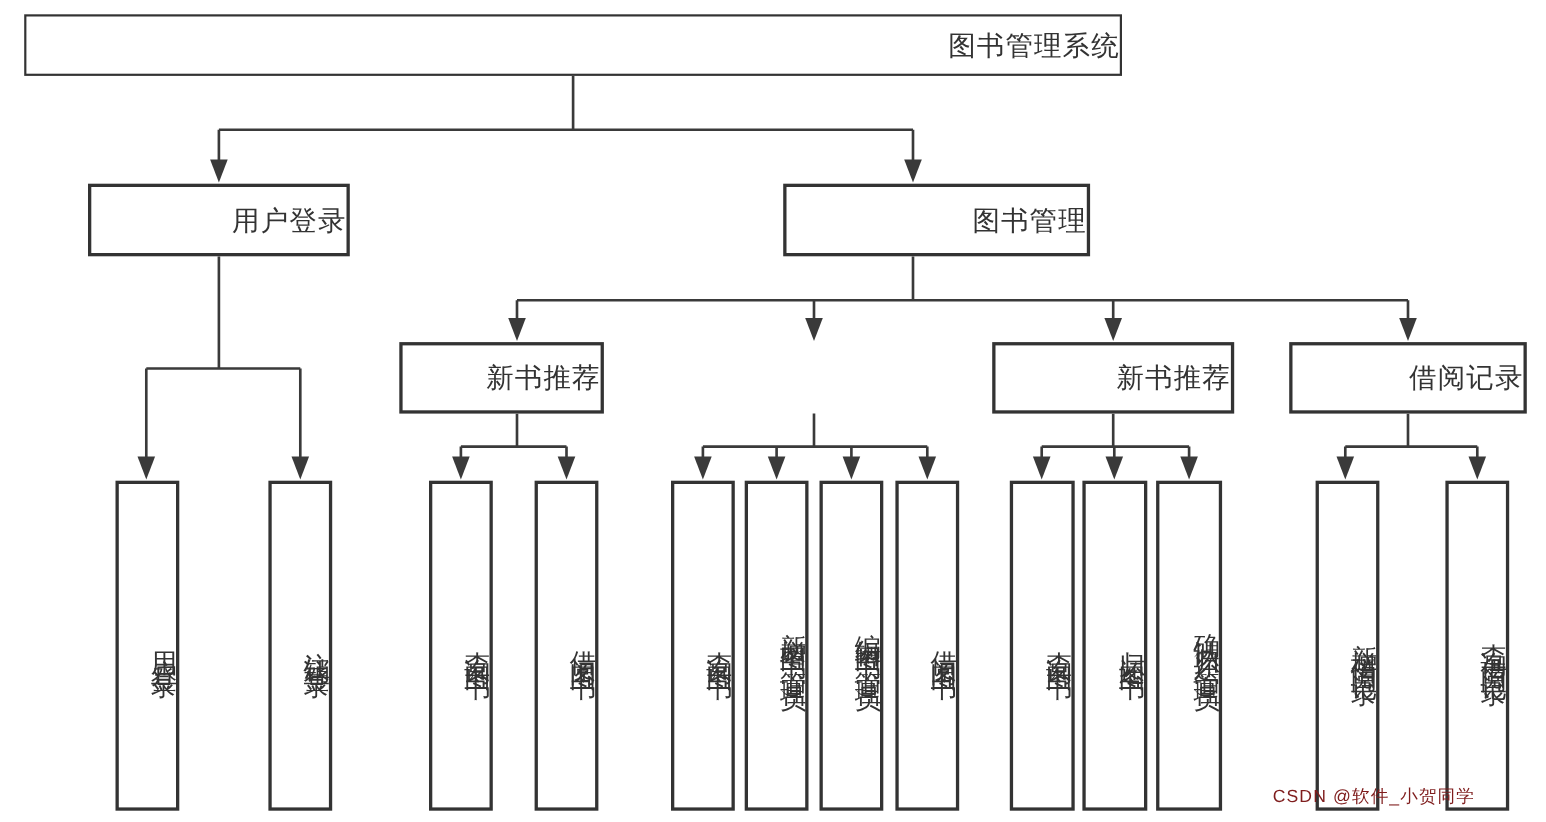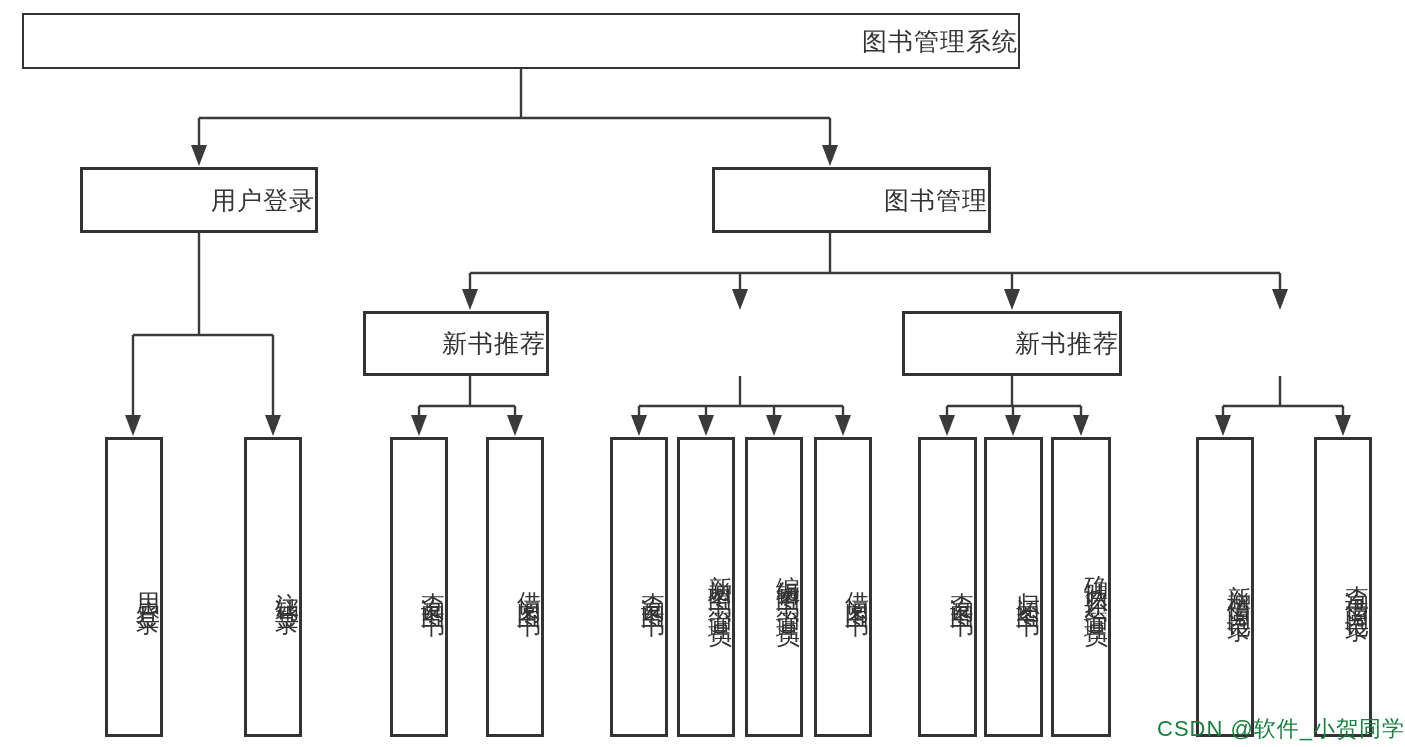--- a/index.html
+++ b/index.html
@@ -61,22 +61,22 @@
   .n-b4 { left: 814px; }
   .n-c1 { left: 918px;  width: 59px; }
   .n-c2 { left: 984px;  width: 59px; }
   .n-c3 { left: 1051px; width: 60px; }
   .n-r1 { left: 1196px; }
   .n-r2 { left: 1314px; }
   .watermark {
     position: absolute;
     left: 1157px;
     top: 714px;
-    font-size: 22px;
-    color: #15803d;
+    font-size: 16px;
+    color: #7f1d1d;
     letter-spacing: 1px;
     white-space: nowrap;
     z-index: 5;
   }
 </style>
 </head>
 <body>
 
 <div class="canvas">
 
@@ -129,20 +129,23 @@
   <div class="box n-mgmt">
     <span class="hlabel">图书管理</span>
   </div>
 
   <div class="box n-newb">
     <span class="hlabel">新书推荐</span>
   </div>
   <div class="box n-cb">
     <span class="hlabel">新书推荐</span>
   </div>
+  <div class="box n-br">
+    <span class="hlabel">借阅记录</span>
+  </div>
 
   <div class="box tall n-u1">
     <span class="vtext">用户登录</span>
   </div>
   <div class="box tall n-u2">
     <span class="vtext">注销登录</span>
   </div>
   <div class="box tall n-n1">
     <span class="vtext">查询图书</span>
   </div>

